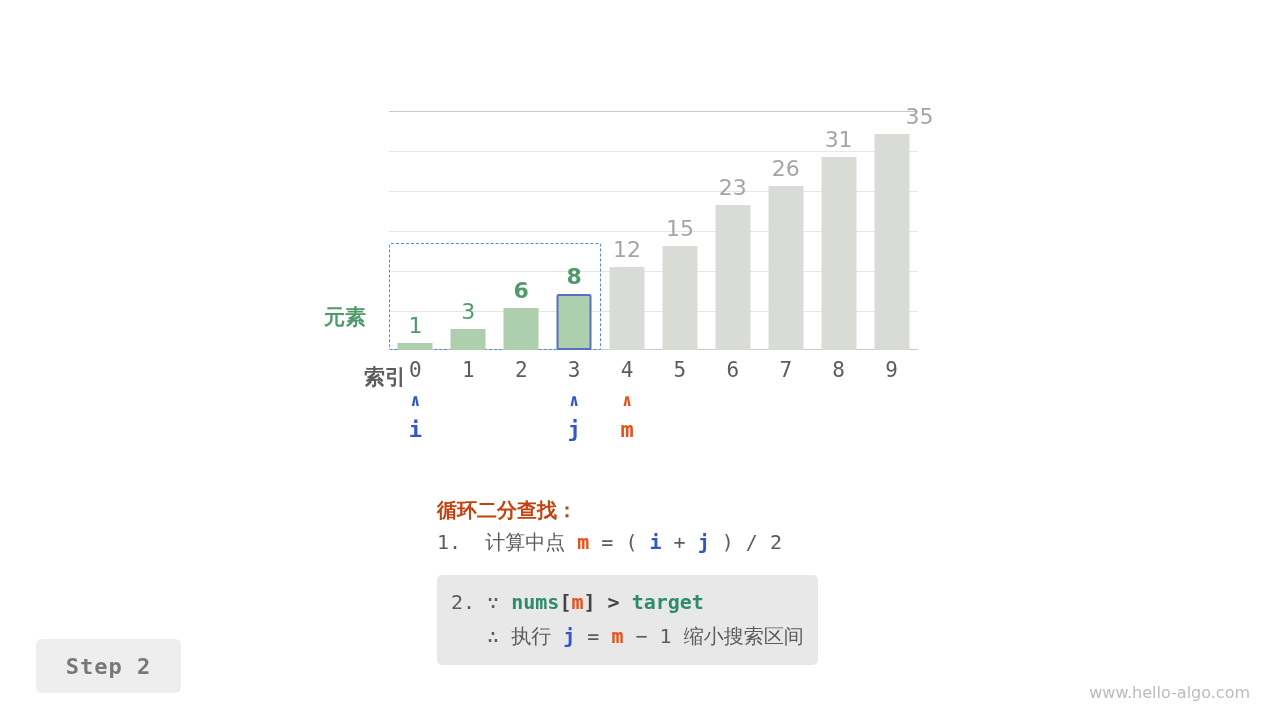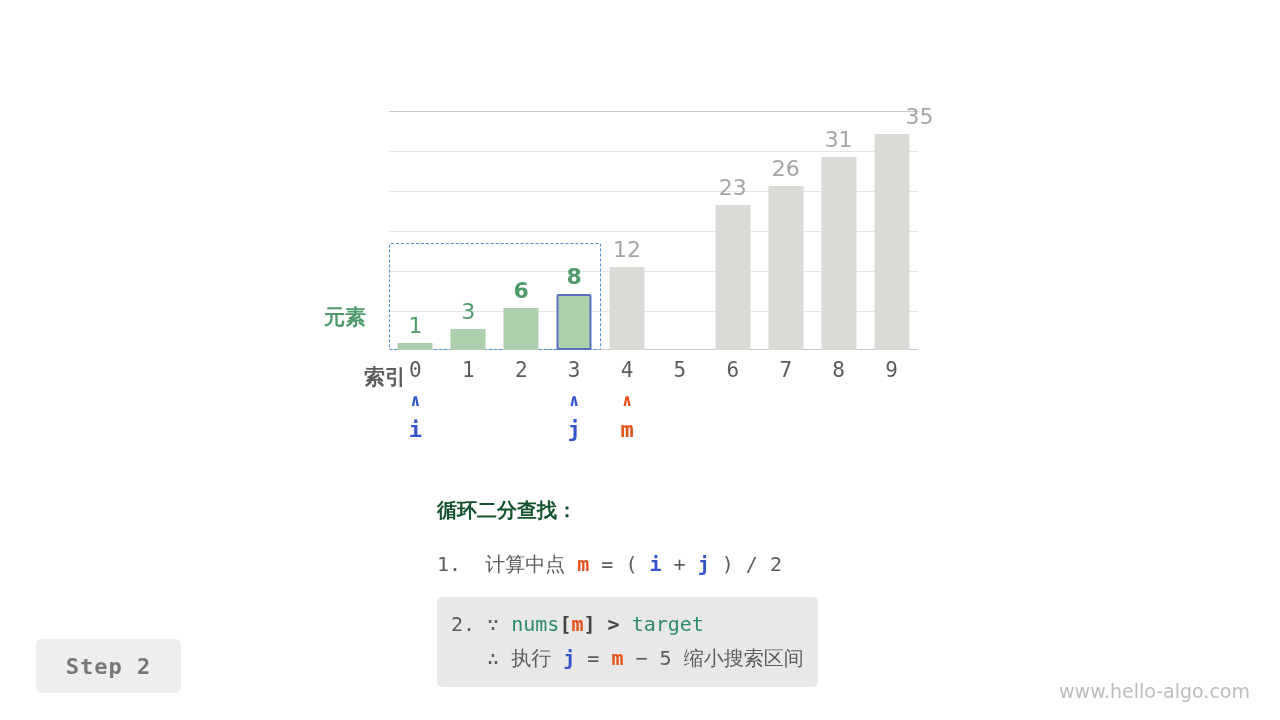--- a/index.html
+++ b/index.html
@@ -159,43 +159,42 @@
   
   #text-block {
     position: absolute;
     left: 437px;
     top: 495px;
     width: 520px;
   }
   #caption-title {
     font-size: 20px;
     font-weight: bold;
-    color: #14532d;
+    color: #c2410c;
     line-height: 30px;
   }
   .step-line {
     font-size: 20px;
     color: #5c5c5c;
     font-family: "DejaVu Sans Mono", monospace;
     line-height: 34px;
     white-space: pre;
   }
   #line1 {
-    margin-top: 22px;
   }
   #highlight-box {
     margin-top: 16px;
     background: #e8e8e8;
     border-radius: 5px;
     padding: 10px 14px 12px 14px;
     display: inline-block;
   }
   .mono-blue { color: #3355cc; font-weight: bold; }
   .mono-orange { color: #e8501a; font-weight: bold; }
-  .mono-green { color: #2e8b6e; font-weight: normal; }
+  .mono-green { color: #2e8b6e; font-weight: bold; }
   .mono-dark { color: #444444; font-weight: bold; }
 
   
   #step-badge {
     position: absolute;
     left: 36px;
     top: 639px;
     width: 145px;
     height: 54px;
     background: #eeeeee;
@@ -208,21 +207,21 @@
     font-weight: bold;
     color: #787878;
     letter-spacing: 1px;
   }
 
   
   #watermark {
     position: absolute;
     right: 30px;
     bottom: 18px;
-    font-size: 19px;
+    font-size: 16px;
     color: #bcbcbc;
     font-family: "DejaVu Sans", sans-serif;
   }
 </style>
 </head>
 <body>
 
 <div id="chart-area">
   <div class="grid-line top" style="top:11px;"></div>
   <div class="grid-line" style="top:51px;"></div>
@@ -246,20 +245,24 @@
     <div class="bar highlight" style="height:42px;"></div>
     <div class="bar-value highlight" style="bottom:47px;">6</div>
   </div>
   <div class="bar-slot" style="left:158.7px;">
     <div class="bar pointer-sel" style="height:56px;"></div>
     <div class="bar-value highlight" style="bottom:61px;">8</div>
   </div>
   <div class="bar-slot" style="left:211.6px;">
     <div class="bar" style="height:83px;"></div>
     <div class="bar-value" style="bottom:88px;">12</div>
+  </div>
+  <div class="bar-slot" style="left:264.5px;">
+    <div class="bar" style="height:104px;"></div>
+    <div class="bar-value" style="bottom:109px;">15</div>
   </div>
   <div class="bar-slot" style="left:317.4px;text-align:center;">
     <div class="bar" style="height:145px;"></div>
     <div class="bar-value" style="bottom:150px;">23</div>
   </div>
   <div class="bar-slot" style="left:370.3px;">
     <div class="bar" style="height:164px;"></div>
     <div class="bar-value" style="bottom:169px;">26</div>
   </div>
   <div class="bar-slot" style="left:423.2px;">
@@ -303,19 +306,19 @@
   </div>
 </div>
 
 <div id="text-block">
   <div id="caption-title">循环二分查找：</div>
 
   <div class="step-line" id="line1"><span>1.  计算中点 </span><span class="mono-orange">m</span><span> = ( </span><span class="mono-blue">i</span><span> + </span><span class="mono-blue">j</span><span> ) / 2</span></div>
 
   <div id="highlight-box">
     <div class="step-line"><span>2. ∵ </span><span class="mono-green">nums</span><span class="mono-dark">[</span><span class="mono-orange">m</span><span class="mono-dark">] &gt; </span><span class="mono-green">target</span></div>
-    <div class="step-line"><span>   ∴ 执行 </span><span class="mono-blue">j</span><span> = </span><span class="mono-orange">m</span><span> − 5 缩小搜索区间</span></div>
+    <div class="step-line"><span>   ∴ 执行 </span><span class="mono-blue">j</span><span> = </span><span class="mono-orange">m</span><span> − 1 缩小搜索区间</span></div>
   </div>
 </div>
 
 <div id="step-badge">Step 2</div>
 
 <div id="watermark">www.hello-algo.com</div>
 
 </body></html>

